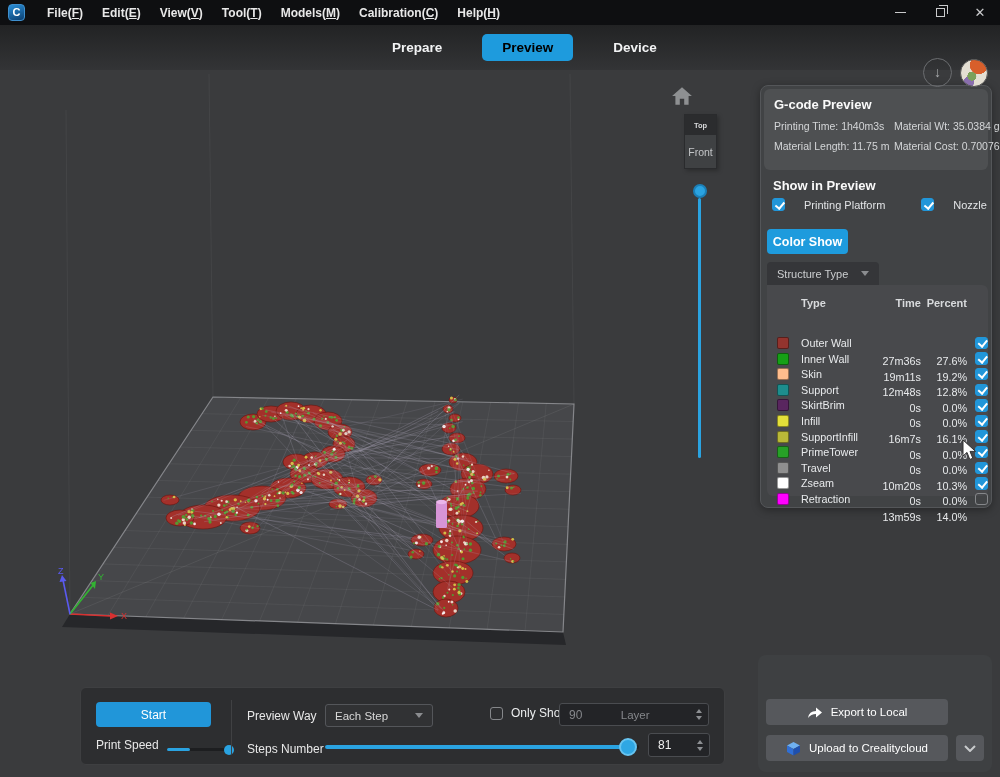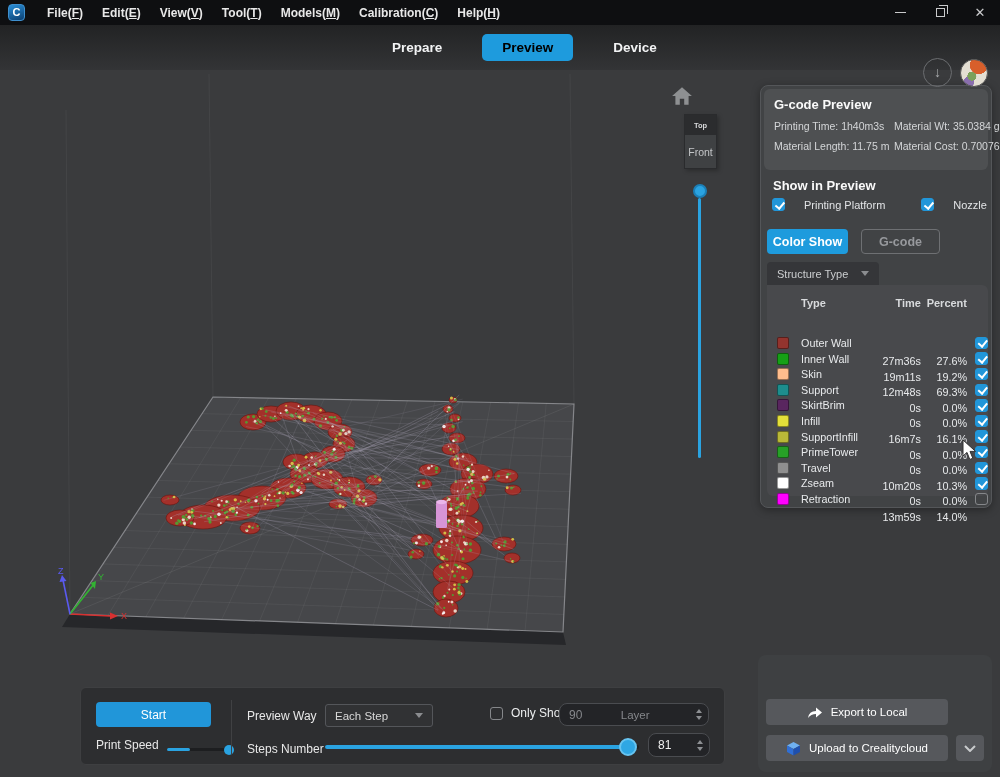--- a/index.html
+++ b/index.html
@@ -68,21 +68,21 @@
                 font-size:10.5px; color:#d4d6d8; white-space:nowrap; }
   .sip-title { position:absolute; left:12px; top:92px; font-size:13px; font-weight:700; color:#fafafa; }
   .sip-row { position:absolute; left:11px; top:112px; display:flex; gap:12px; align-items:center; }
   .sip-opt { display:flex; align-items:flex-end; gap:19px; color:#e2e4e6; font-size:11px; }
   .sip-opt:last-child { margin-left:24px; }
   .cb { width:13px; height:13px; border-radius:3px; border:1px solid #85878a;
         background:transparent; position:relative; flex:none; }
   .cb.checked { background:#2196d9; border-color:#2196d9; }
   .cb.checked::after { content:""; position:absolute; left:4px; top:1px; width:3.5px; height:7px;
                        border:solid #fff; border-width:0 2px 2px 0; transform:rotate(40deg); }
-  .mode-row { position:absolute; left:6px; top:143px; display:flex; gap:13px; }
+  .mode-row { position:absolute; left:6px; top:143px; display:flex; gap:13px;flex-direction:column; }
   .mode-btn { width:81px; height:25px; border-radius:4px; font-size:12.5px; font-weight:700;
               display:flex; align-items:center; justify-content:center; }
   .mode-btn.active { background:#1e9bdd; color:#fff; }
   .mode-btn.inactive { border:1px solid #6e7073; color:#97999d; width:79px; }
   .struct-tab { position:absolute; left:6px; top:176px; width:112px; height:23px; background:#353639;
                 border-radius:4px 4px 0 0; display:flex; align-items:center; padding:0 10px;
                 color:#ccced0; font-size:11px; }
   .caret-down { width:0; height:0; border-left:4px solid transparent; border-right:4px solid transparent;
                 border-top:5px solid #8b8d90; margin-left:auto; }
   .table-panel { position:absolute; left:6px; top:199px; width:221px; height:211px;
@@ -112,21 +112,21 @@
   .vdiv { position:absolute; left:150px; top:12px; width:1px; height:54px; background:#404143; }
   .pw-label { position:absolute; left:166px; top:21px; font-size:12px; color:#e8e8e8; }
   .pw-select { position:absolute; left:244px; top:16px; width:108px; height:23px; background:#313234;
                border:1px solid #54565a; border-radius:3px; display:flex; align-items:center;
                padding:0 9px; color:#d8d8d8; font-size:11.5px; }
   .sn-label { position:absolute; left:166px; top:54px; font-size:12px; color:#e8e8e8; }
   .sn-track { position:absolute; left:244px; top:57px; width:314px; height:4px; background:#1f2022; border-radius:2px; }
   .sn-fill { width:96.5%; height:4px; background:#2aa3e1; border-radius:2px; }
   .sn-thumb { position:absolute; right:2px; top:-7px; width:18px; height:18px; border-radius:50%;
               background:#2fa7e4; border:2px solid #67c4f0; }
-  .spin-box { position:absolute; background:#232427; border:1px solid #4a4c50; border-radius:8px;
+  .spin-box { position:absolute; background:#232427; border:1px solid #4a4c50; border-radius:3px;
               display:flex; align-items:center; color:#f0f0f0; font-size:12px; }
   .steps-box { left:567px; top:45px; width:62px; height:24px; padding-left:9px; }
   .spinner { margin-left:auto; display:flex; flex-direction:column; gap:3px; padding-right:6px; }
   .tri-up { width:0; height:0; border-left:3.5px solid transparent; border-right:3.5px solid transparent;
             border-bottom:4px solid #8d8f93; }
   .tri-dn { width:0; height:0; border-left:3.5px solid transparent; border-right:3.5px solid transparent;
             border-top:4px solid #8d8f93; }
   .os-wrap { position:absolute; left:409px; top:18px; display:flex; align-items:center; gap:8px;
              color:#eceeef; font-size:12px; }
   .layer-box { left:478px; top:15px; width:150px; height:23px; padding-left:9px; color:#85878b; }
@@ -884,21 +884,21 @@
             <span class="sw" style="background: rgb(22, 160, 22);"></span>
             <span class="nm">Inner Wall</span>
             <span class="tm">19m11s</span>
             <span class="pc">19.2%</span>
             <span class="cb checked"></span>
           </div>
           <div class="t-grid table-row">
             <span class="sw" style="background: rgb(255, 189, 141);"></span>
             <span class="nm">Skin</span>
             <span class="tm">12m48s</span>
-            <span class="pc">69.3%</span>
+            <span class="pc">12.8%</span>
             <span class="cb checked"></span>
           </div>
           <div class="t-grid table-row">
             <span class="sw" style="background: rgb(29, 141, 141);"></span>
             <span class="nm">Support</span>
             <span class="tm">0s</span>
             <span class="pc">0.0%</span>
             <span class="cb checked"></span>
           </div>
           <div class="t-grid table-row">

